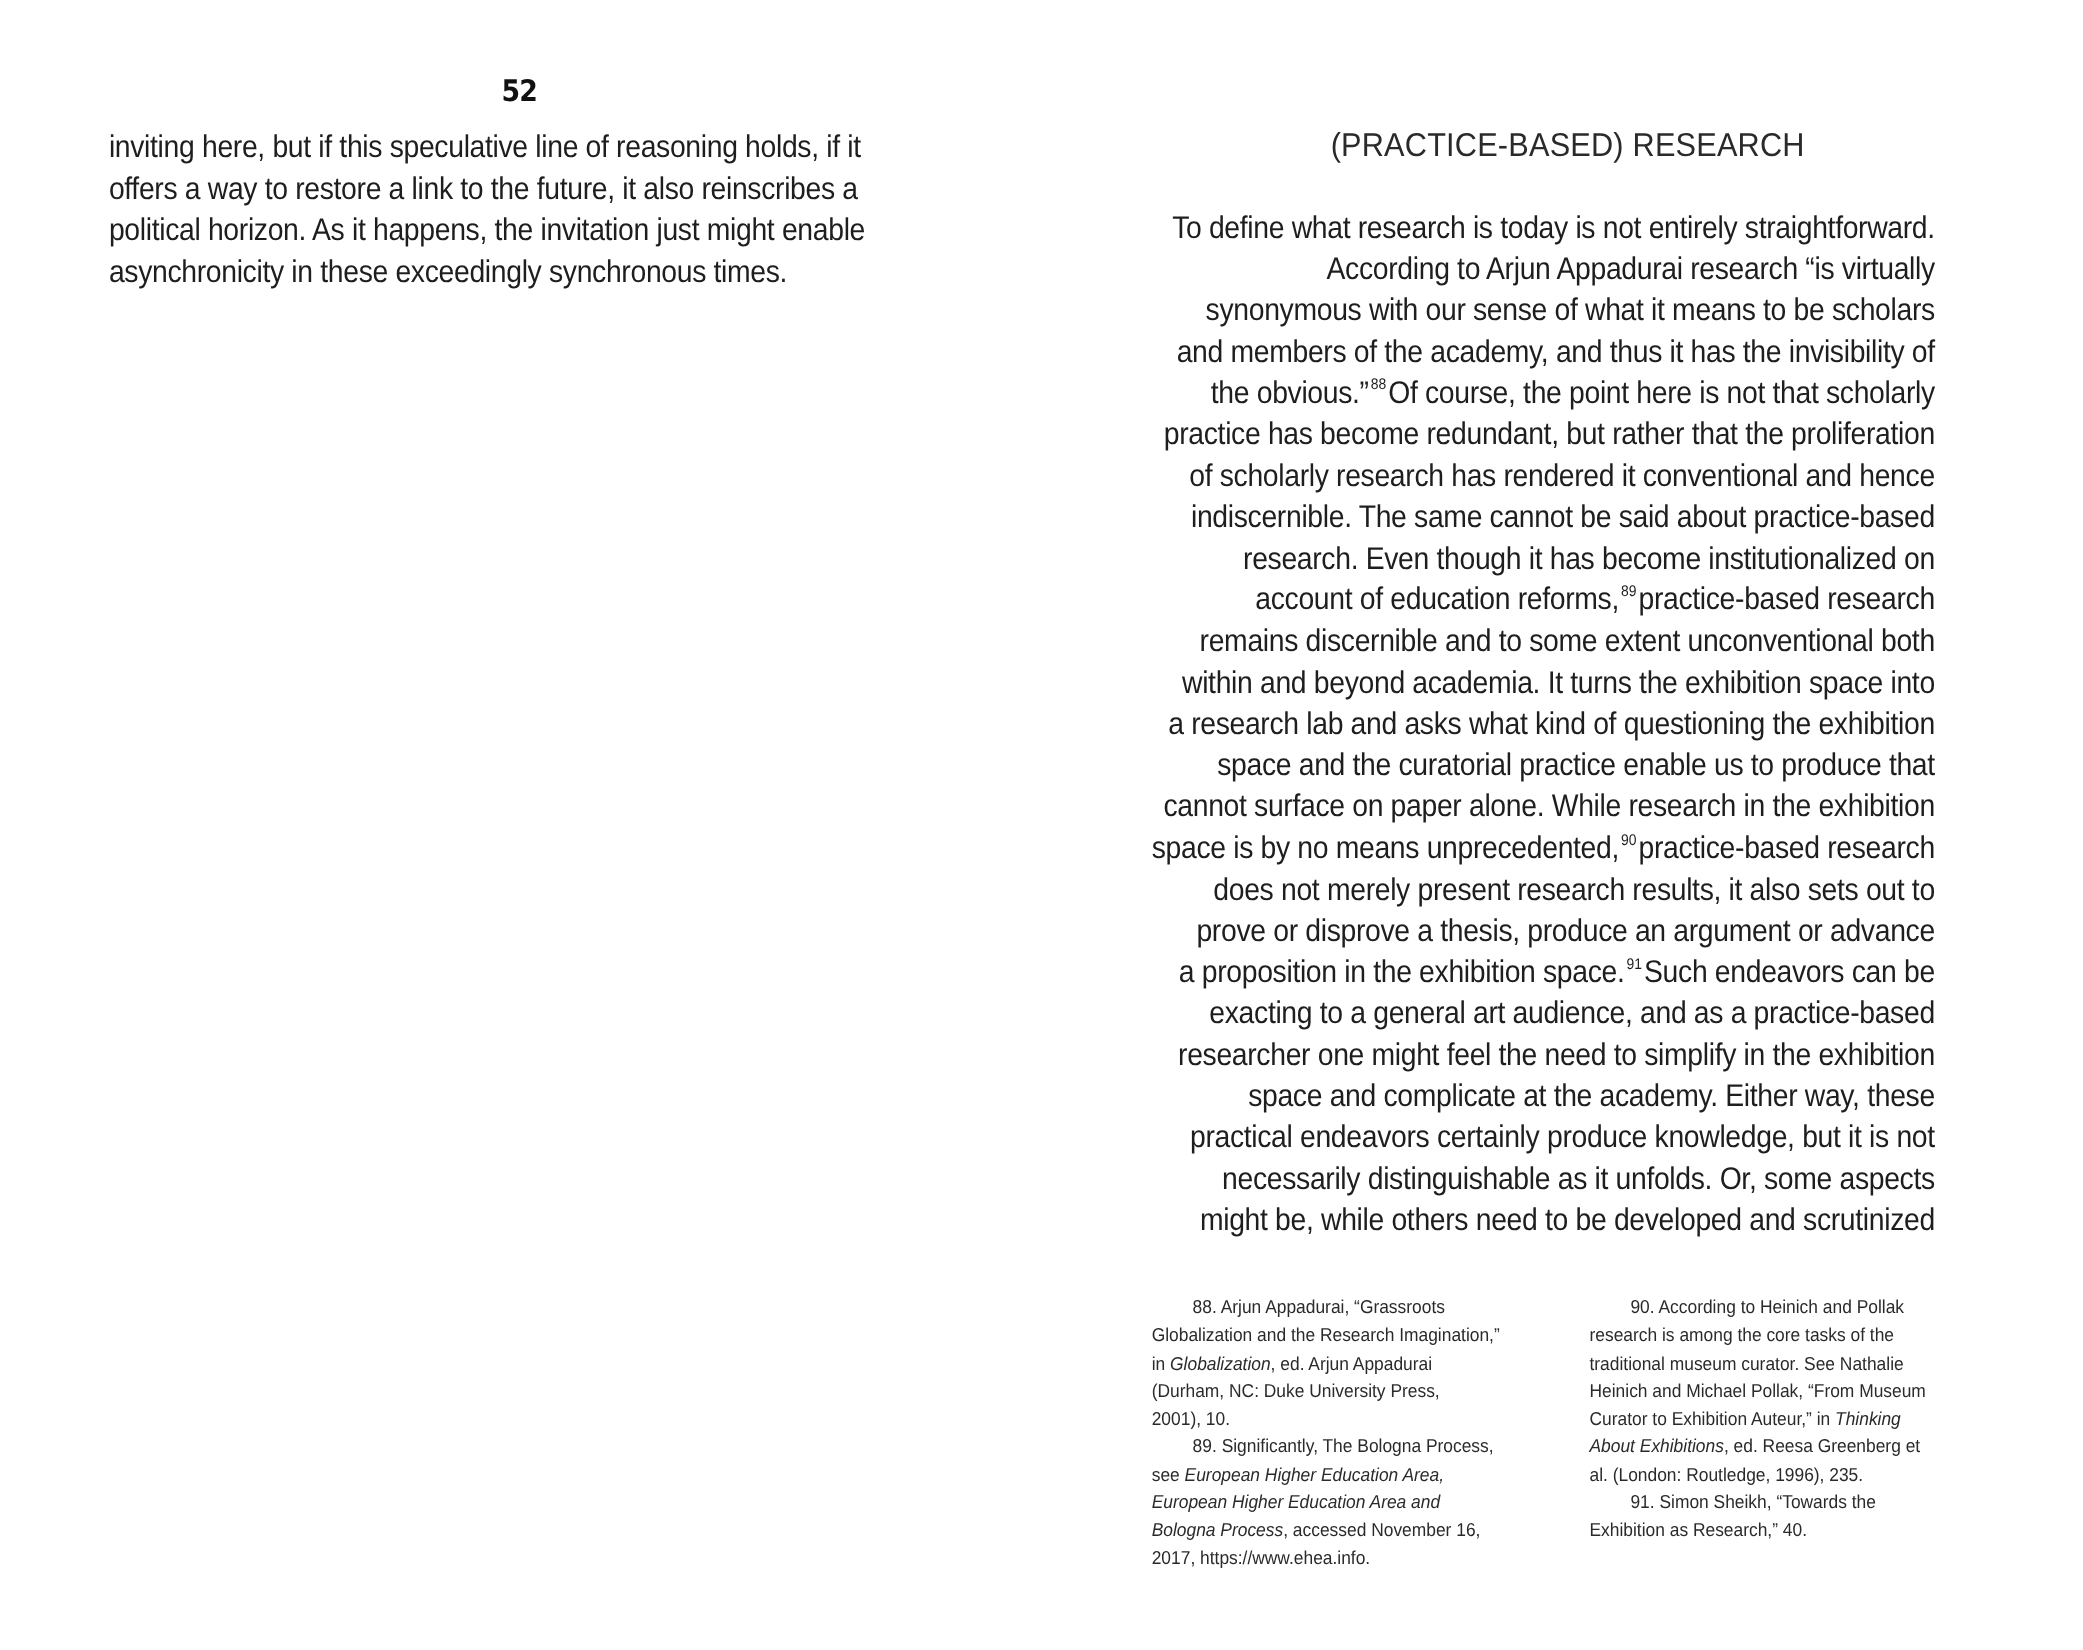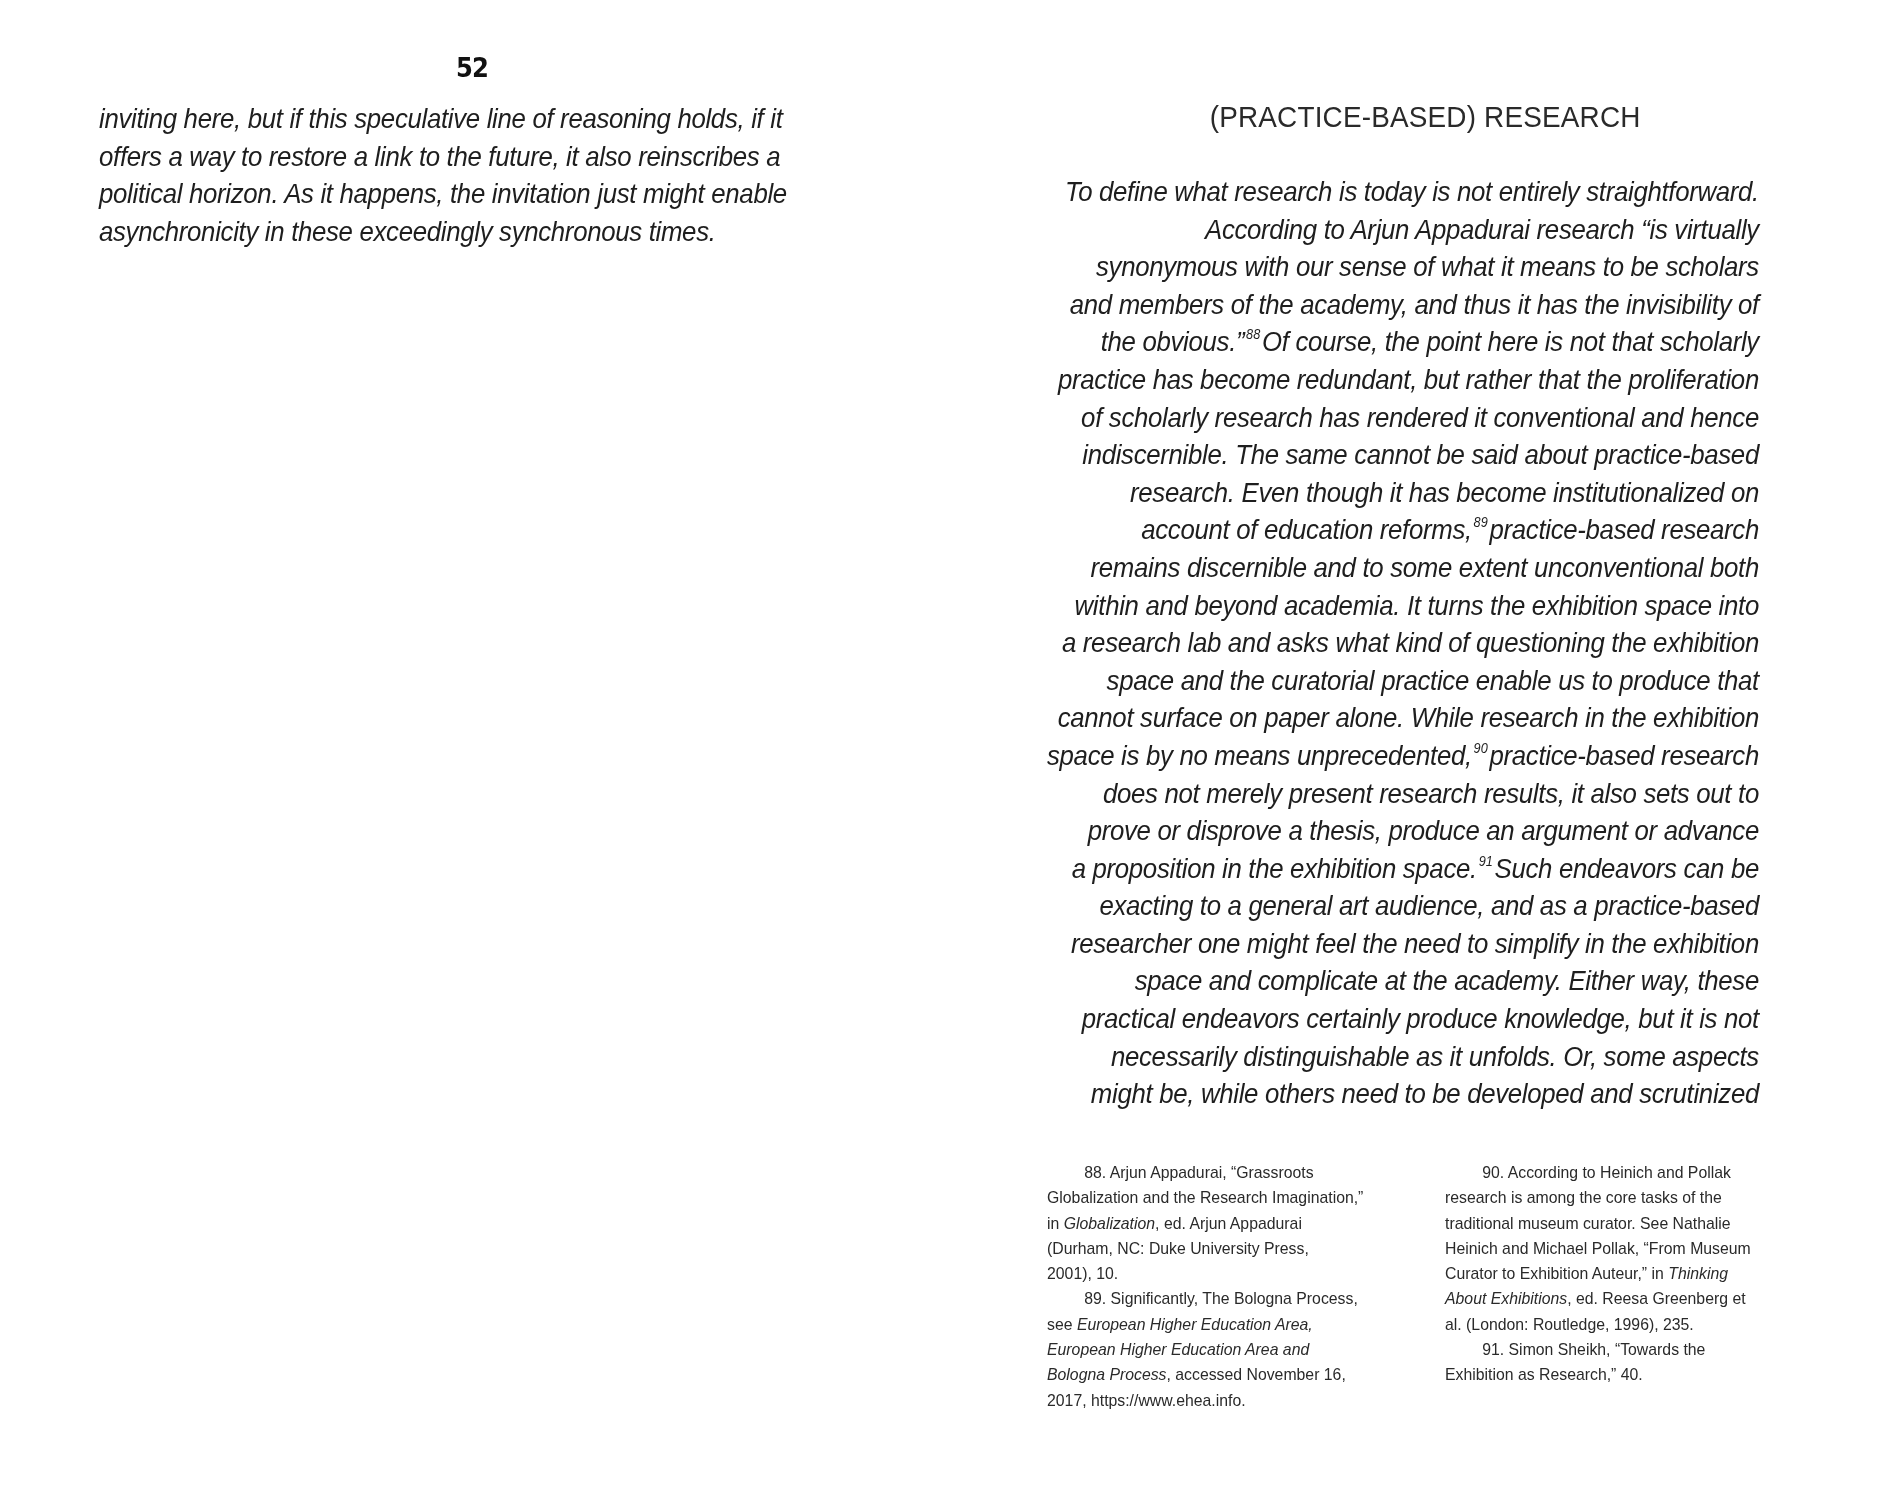--- a/index.html
+++ b/index.html
@@ -10,21 +10,21 @@
   body {
     width: 1894px;
     height: 1500px;
     position: relative;
     overflow: hidden;
     color: #1e1e1e;
     font-family: "Liberation Sans", sans-serif;
   }
   .page {
     position: absolute;
-    top: 0;
+    top: 16px;
     height: 1406px;
   }
   .page-left { left: 0; width: 947px; }
   .page-right { left: 947px; width: 947px; }
 
   .page-number {
     position: absolute;
     left: 452px;
     top: 52px;
     width: 40px;
@@ -36,21 +36,20 @@
     color: #111;
     transform: scaleX(0.9);
   }
 
   .body-text {
     position: absolute;
     font-size: 28.5px;
     line-height: 37.6px;
     white-space: nowrap;
     letter-spacing: -0.35px;
-    font-style: italic;
   }
   .body-text .line {
     display: block;
     height: 37.6px;
     transform-origin: left center;
     transform: scaleX(0.905);
   }
   .left-text {
     left: 99px;
     top: 100px;

